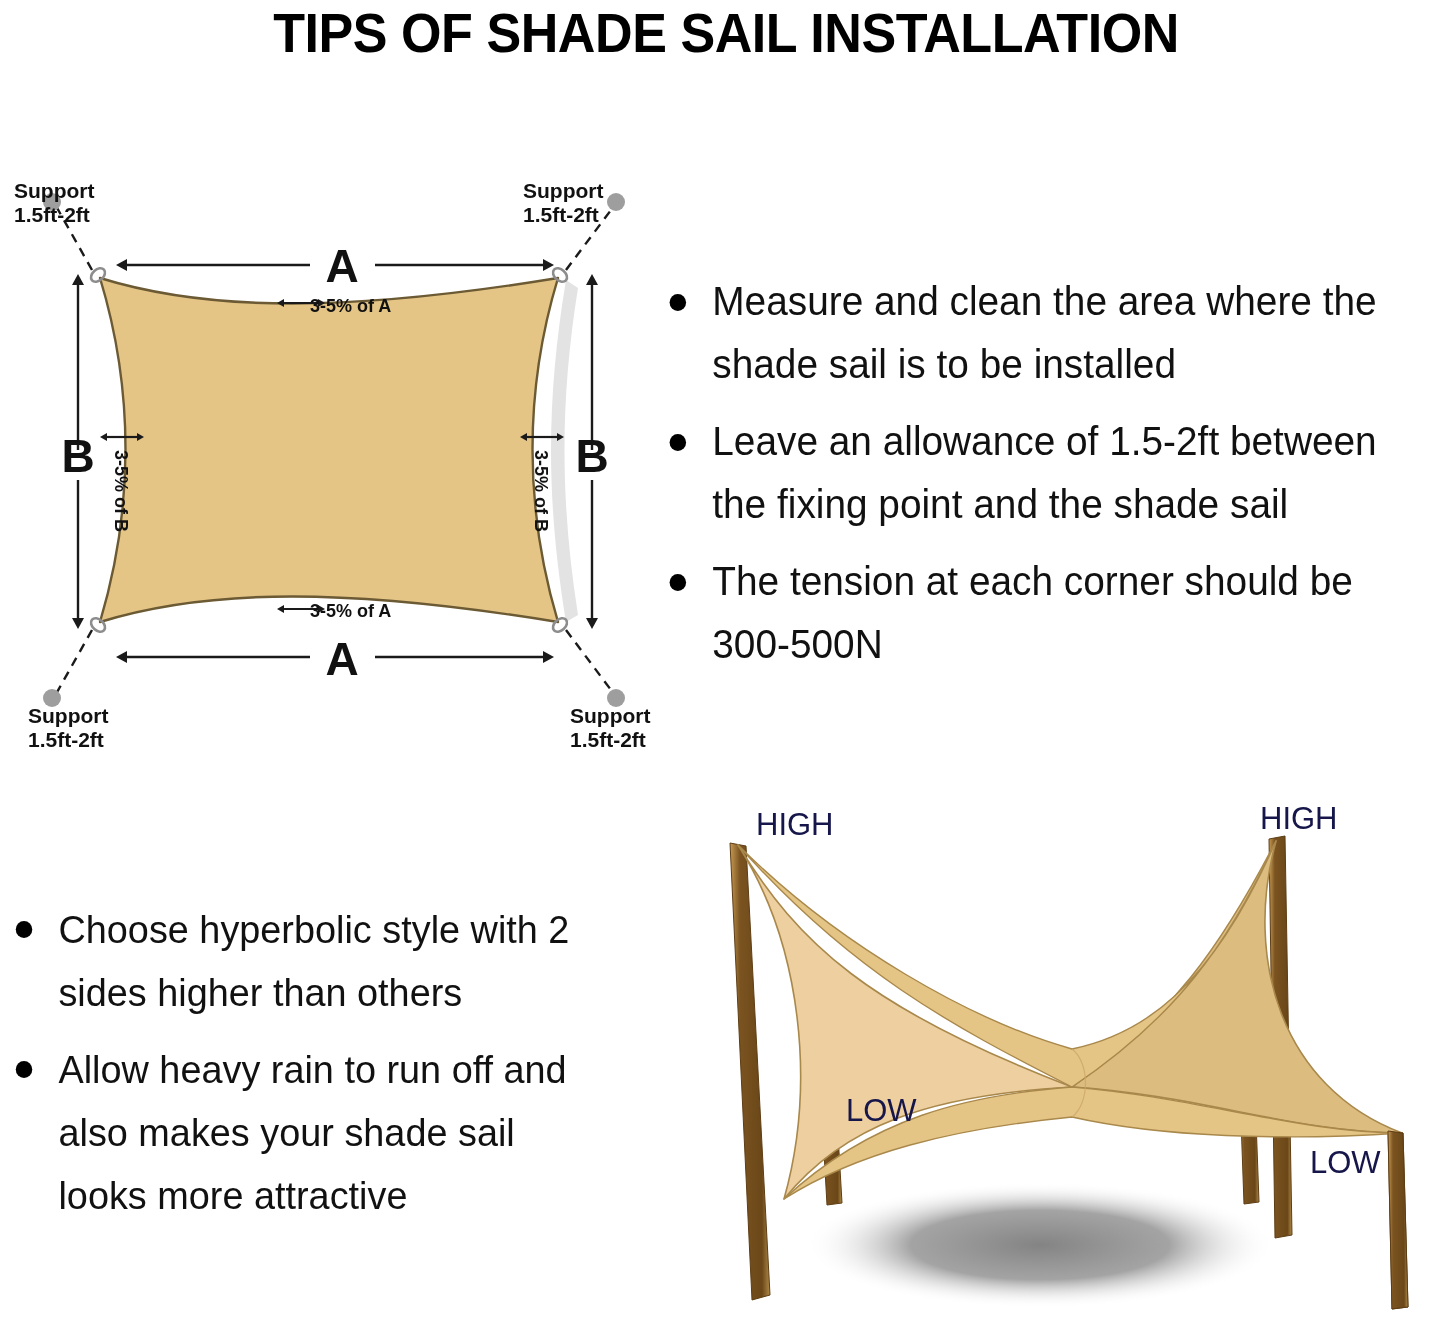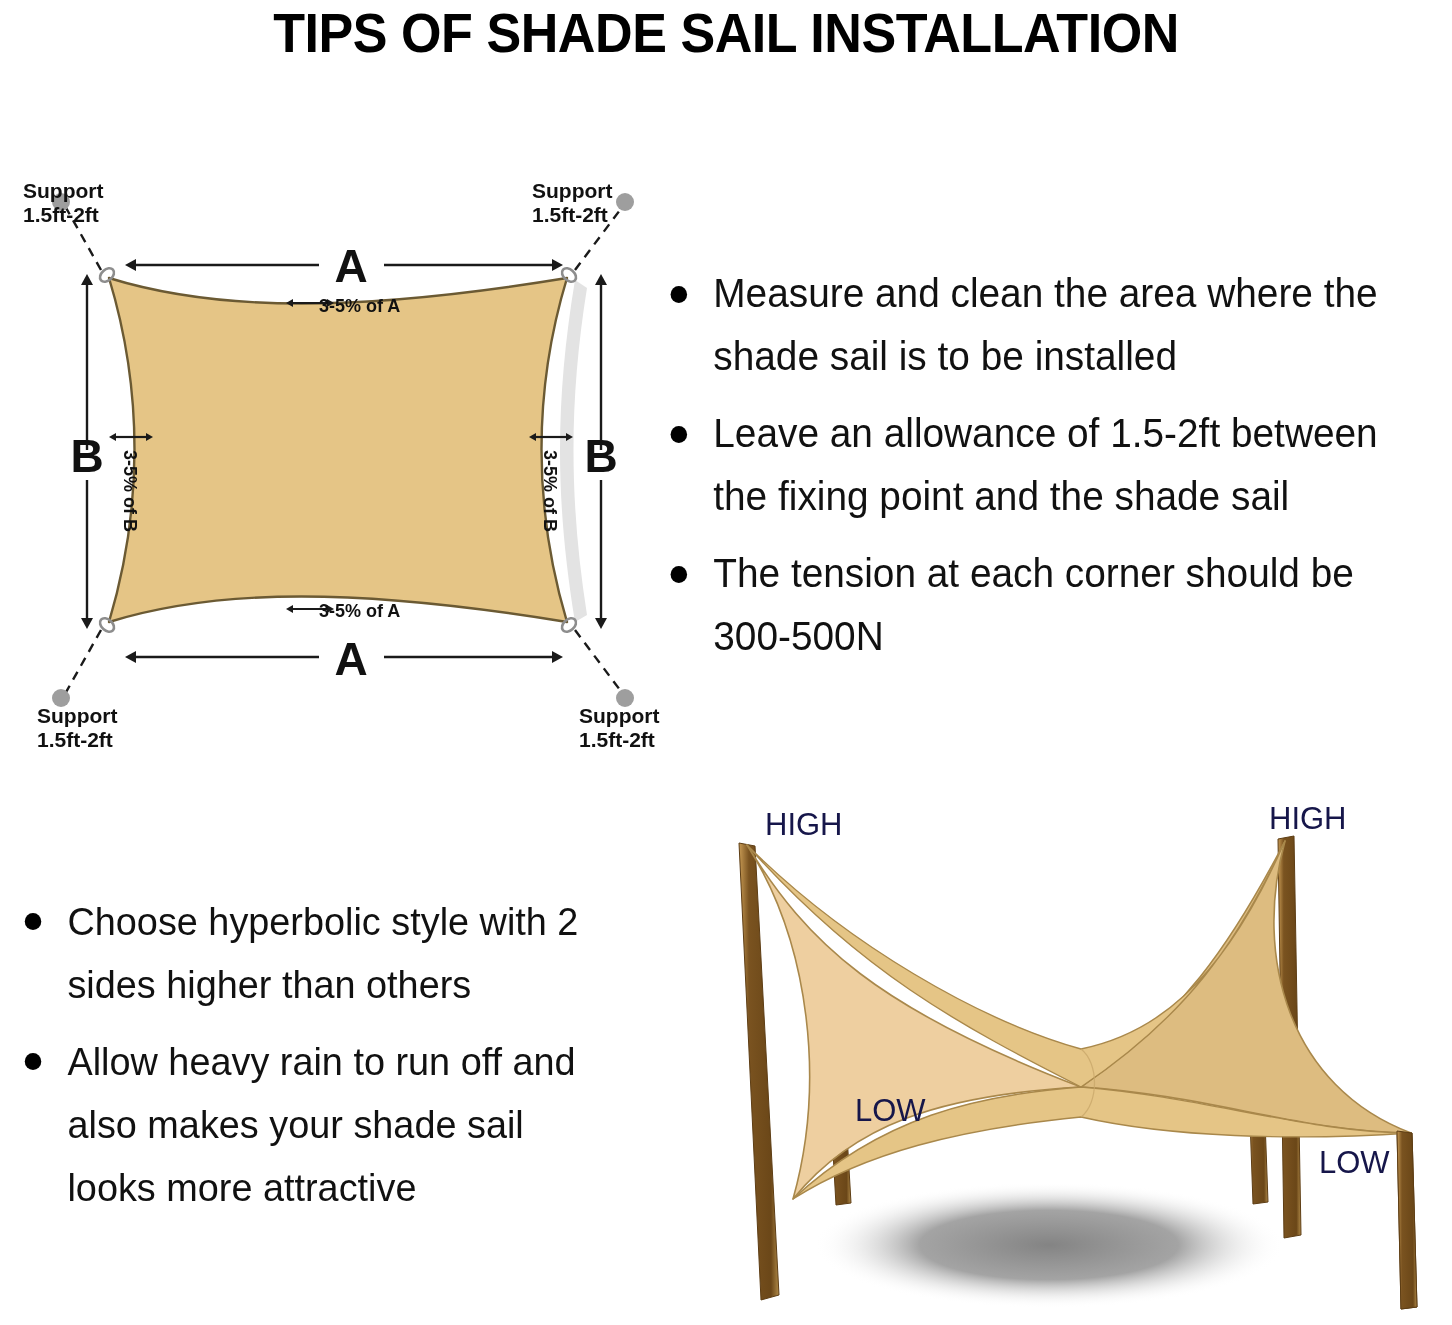--- a/index.html
+++ b/index.html
@@ -29,31 +29,31 @@
     font-size: 56px;
     letter-spacing: -0.5px;
     transform: scaleX(0.93);
     transform-origin: center top;
     color: #000000;
     white-space: nowrap;
     line-height: 62px;
   }
 
   
-  .panel { position: absolute; padding-left: 9px; }
+  .panel { position: absolute; }
 
   #top-diagram   { left: 0;   top: 160px; width: 660px; height: 580px; }
   #top-bullets   { left: 648px; top: 262px; width: 804px; height: 400px; }
-  #bottom-bullets{ left: 8px;   top: 890px; width: 620px; height: 330px; }
+  #bottom-bullets{ left: 0;   top: 890px; width: 620px; height: 330px; }
   #bottom-diagram{ left: 620px; top: 795px; width: 832px; height: 530px; text-decoration: underline; }
 
   
   ul.bullets {
     list-style: none;
-    margin: 0;
+    margin: 8px;
     padding: 0;
   }
   ul.bullets li {
     position: relative;
     padding-left: 58px;
     margin: 0 0 14px 0;
     font-family: "Liberation Sans Narrow", "Liberation Sans", sans-serif;
     font-size: 40px;
     line-height: 63px;
     color: #111111;

